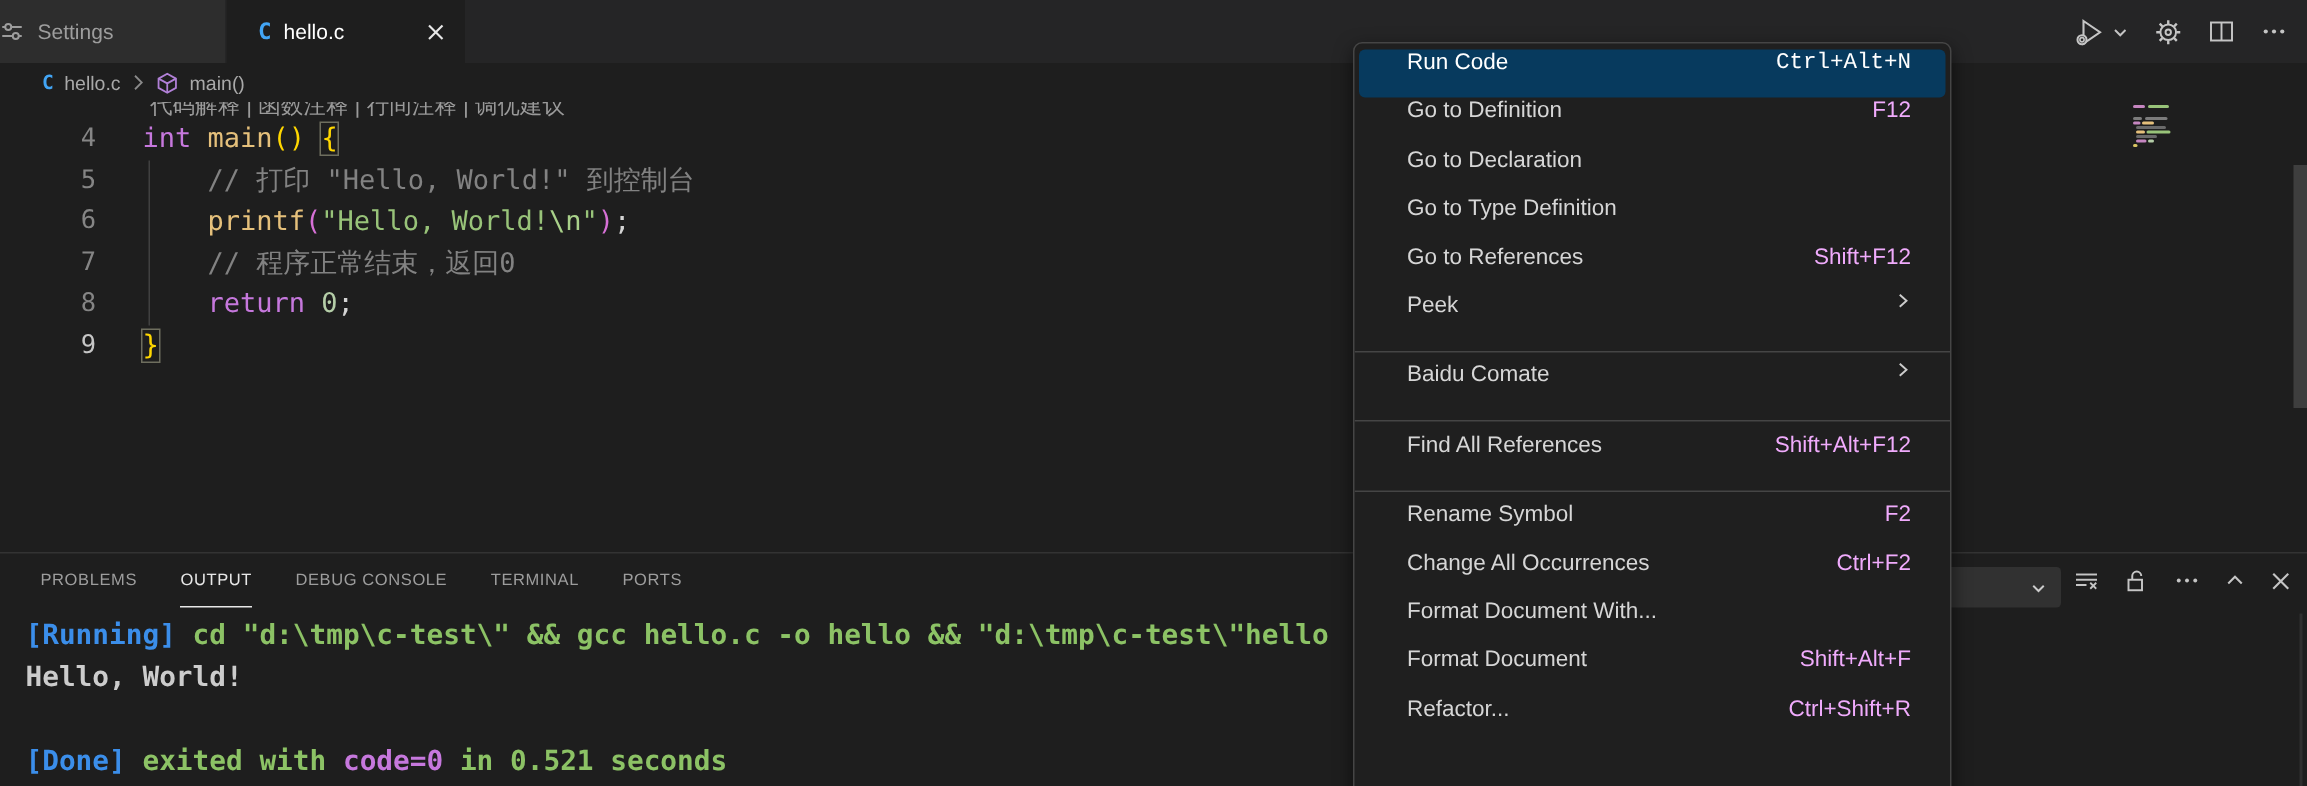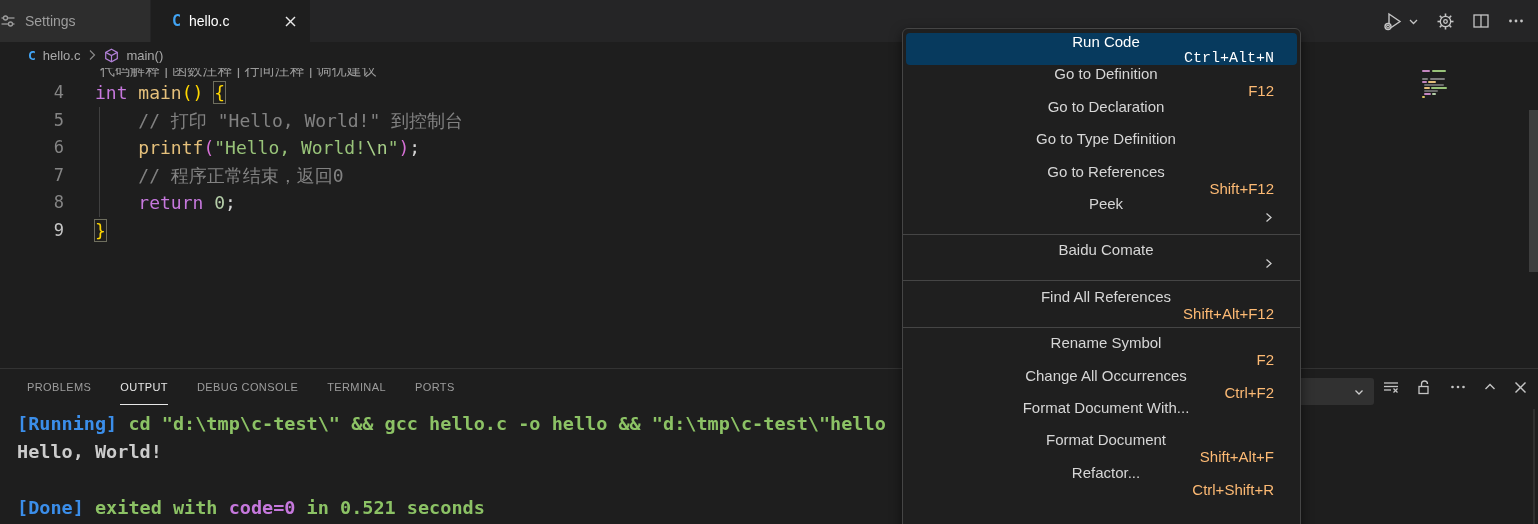--- a/index.html
+++ b/index.html
@@ -52,23 +52,23 @@
   .output{position:absolute;top:41px;left:17px;font-family:"DejaVu Sans Mono",monospace;font-size:18.5px;
     font-weight:bold;white-space:pre;}
   .out-line{height:28px;line-height:28px;}
   .out-blue{color:#3b8eea}.out-green{color:#8cc265}.out-white{color:#cccccc}.out-magenta{color:#c678dd}
   .panel-scroll{position:absolute;right:3px;top:40px;bottom:0;width:2px;background:#2f2f2f;}
 
   
   .context-menu{position:absolute;left:902px;top:28px;width:399px;height:540px;box-sizing:border-box;z-index:10;
     background:#1f1f1f;border:1px solid #454545;border-radius:6px;box-shadow:0 4px 12px rgba(0,0,0,.55);
     padding-top:4px;overflow:hidden;}
-  .menu-item{height:32.4px;margin:0 3px;border-radius:4px;display:flex;align-items:center;
-    padding:0 23px 0 32px;font-size:15px;color:#d6d6d6;flex-direction:column;}
-  .menu-item .shortcut{margin-left:auto;color:#fdba74;}
+  .menu-item{height:32.4px;margin:0 3px;border-radius:4px;display:flex;align-items:flex-start;
+    padding:0 23px 0 32px;font-size:15px;color:#d6d6d6;}
+  .menu-item .shortcut{margin-left:auto;color:#f0abfc;}
   .menu-item .submenu-arrow{margin-left:auto;color:#cccccc;}
   .menu-item.highlighted{background:#073a5e;color:#ffffff;}
   .menu-item.highlighted .shortcut{color:#ffffff;font-family:Liberation Mono, monospace;}
   .menu-sep{height:14px;display:flex;align-items:center;}
   .menu-sep::before{content:'';display:block;width:100%;height:1px;background:#454545;}
 </style>
 </head>
 <body>
 
 <div class="screen">

